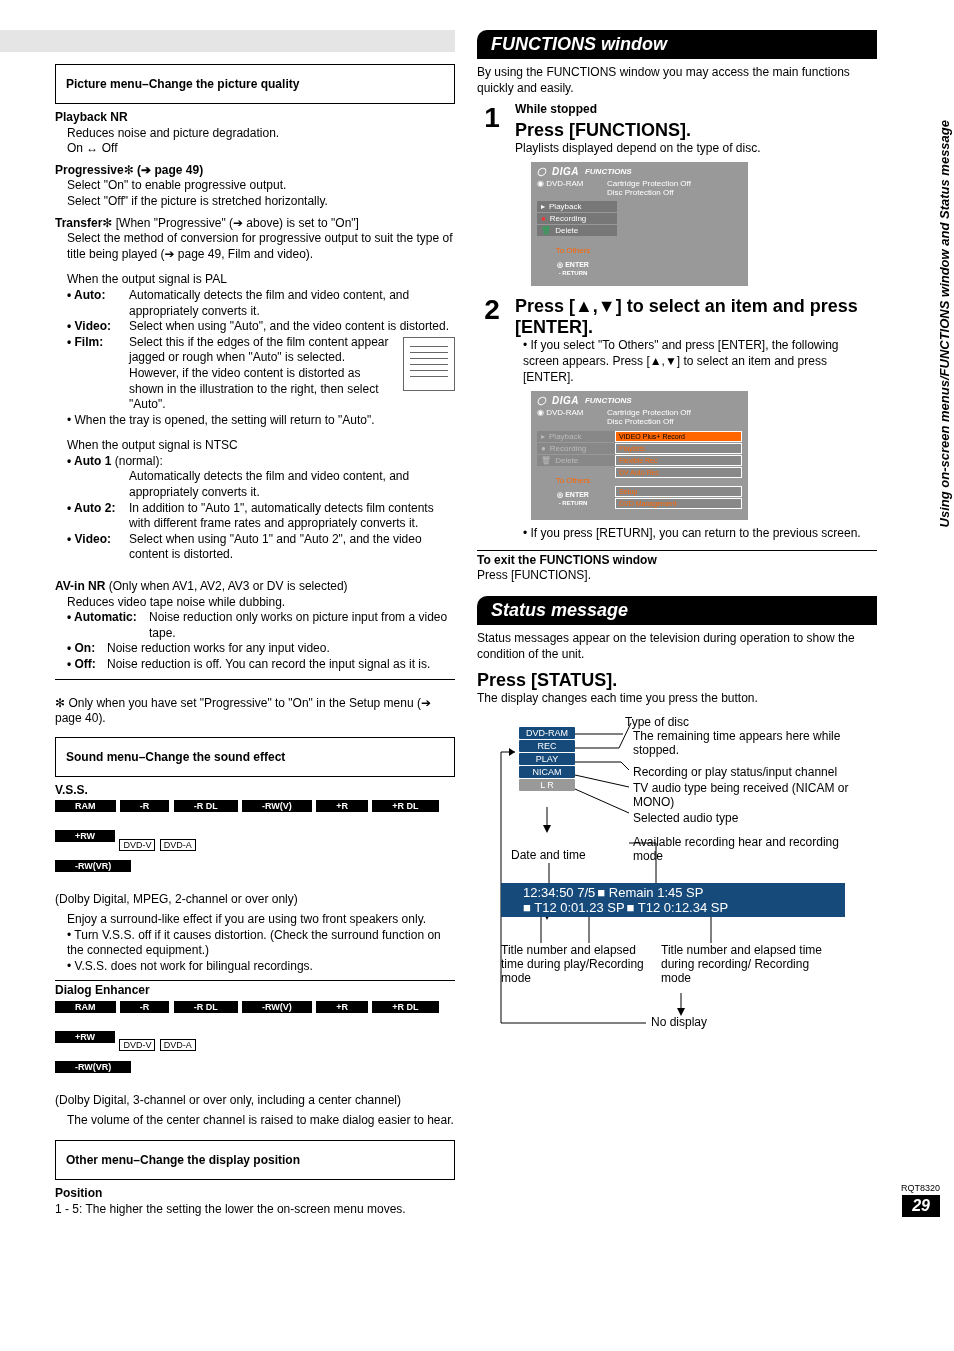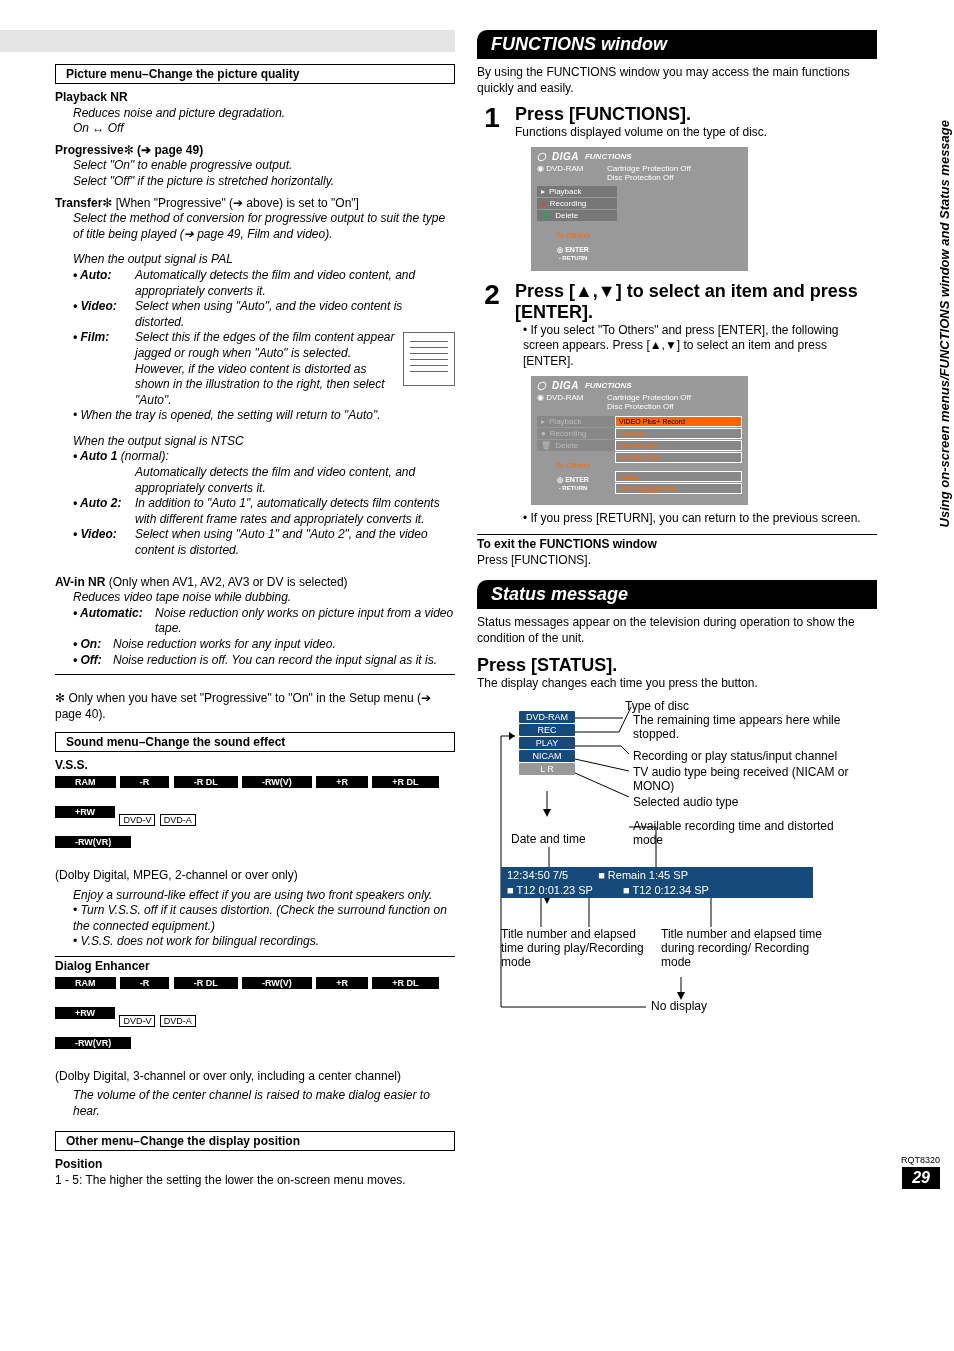--- a/index.html
+++ b/index.html
@@ -24,28 +24,28 @@
   .col {
     width: 400px;
   }
   .grey-bar {
     background: #e5e5e5;
     height: 22px;
     margin: 0 -55px 10px -55px;
   }
   .sub-hdr {
     border: 1px solid #000;
-    padding: 2px 10px;
+    padding: 12px 10px;
     font-weight: bold;
     font-size: 12px;
     margin: 12px 0 6px 0;
   }
   .bold { font-weight: bold; }
   .body-text { font-size: 12px; line-height: 1.3; }
-  .indent { margin-left: 18px; font-style: italic; }
+  .indent { margin-left: 12px; }
   .bullet-row { display: flex; }
   .bullet-row .lbl { width: 62px; flex-shrink: 0; }
   .bullet-row .lbl-wide { width: 82px; flex-shrink: 0; }
   .bullet-row .txt { flex: 1; }
   .badge {
     display: inline-block;
     background: #000;
     color: #fff;
     font-size: 9px;
     font-weight: bold;
@@ -110,24 +110,24 @@
     text-align:center;
     padding:1px 0;
     width:56px;
     margin:0 auto 1px auto;
     border-radius:1px;
   }
   .status-lr{ background:#999; }
   .status-strip{
     background:#154a7a;
     color:#fff;
-    font-size:11px;
-    padding:2px 6px;
+    font-size:13px;
+    padding:2px 22px;
     display:flex;
-    gap:30px;
+    gap:2px;
   }
   .status-diagram{
     position:relative;
     margin: 8px 0 4px 4px;
     font-size:12px;
     height: 340px;
   }
   .sd-label{ position:absolute; font-size:12px; }
   .side-tab {
     position: absolute;
@@ -288,22 +288,23 @@
       <div class="body-text">1 - 5: The higher the setting the lower the on-screen menu moves.</div>
     </div>
 
     <div class="col">
       <div class="section-title">FUNCTIONS window</div>
       <div class="body-text">By using the FUNCTIONS window you may access the main functions quickly and easily.</div>
 
       <div class="step">
         <div class="big-num">1</div>
         <div class="step-body">
+          <div class="bold body-text">While stopped</div>
           <div class="step-title">Press [FUNCTIONS].</div>
-          <div class="body-text">Functions displayed volume on the type of disc.</div>
+          <div class="body-text">Playlists displayed depend on the type of disc.</div>
 
           <div class="func-window">
             <div class="fw-header">
                 <span>◯</span>
                 <span class="diga">DIGA</span> 
                 <span>FUNCTIONS</span>
               </div>
             <div class="fw-sub">
               <div class="fw-sub-left"><span>◉ </span><span>DVD-RAM</span></div>
               <div class="fw-sub-right">
@@ -435,21 +436,21 @@
           <span class="status-pill">PLAY</span>
           <span class="status-pill">NICAM</span>
           <span class="status-pill status-lr">L R</span>
         </div>
 
         <div class="sd-label" style="top:0;left:144px">Type of disc</div>
         <div class="sd-label" style="top:14px;left:152px;width:230px">The remaining time appears here while stopped.</div>
         <div class="sd-label" style="top:50px;left:152px;width:240px">Recording or play status/input channel</div>
         <div class="sd-label" style="top:66px;left:152px;width:240px">TV audio type being received (NICAM or MONO)</div>
         <div class="sd-label" style="top:96px;left:152px">Selected audio type</div>
-        <div class="sd-label" style="top:120px;left:152px;width:220px">Available recording time and distorted mode</div>
+        <div class="sd-label" style="top:120px;left:152px;width:220px">Available recording hear and recording mode</div>
         <div class="sd-label" style="top:133px;left:30px">Date and time</div>
 
         <div class="status-strip" style="position:absolute;top:168px;left:20px;width:300px">
           <span>12:34:50  7/5</span>
           <span>■ Remain   1:45  SP</span>
         </div>
         <div class="status-strip" style="position:absolute;top:183px;left:20px;width:300px">
           <span>■ T12  0:01.23  SP</span>
           <span>■ T12   0:12.34  SP</span>
         </div>

